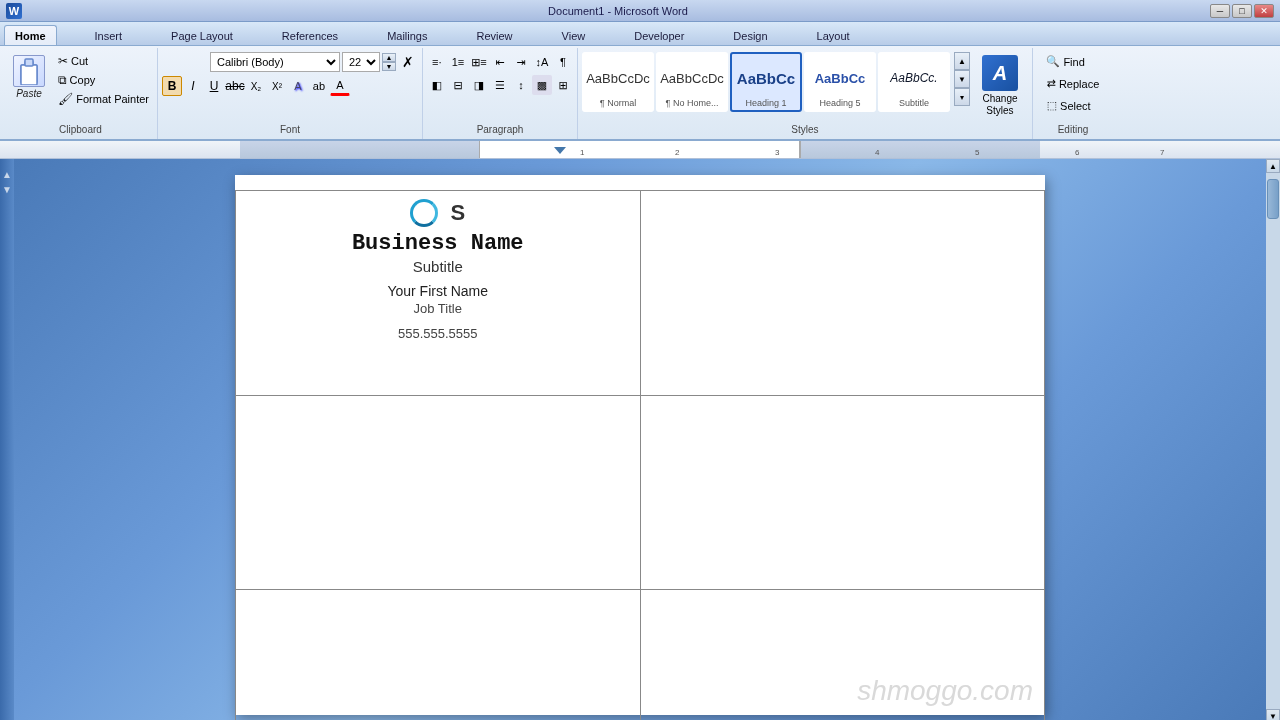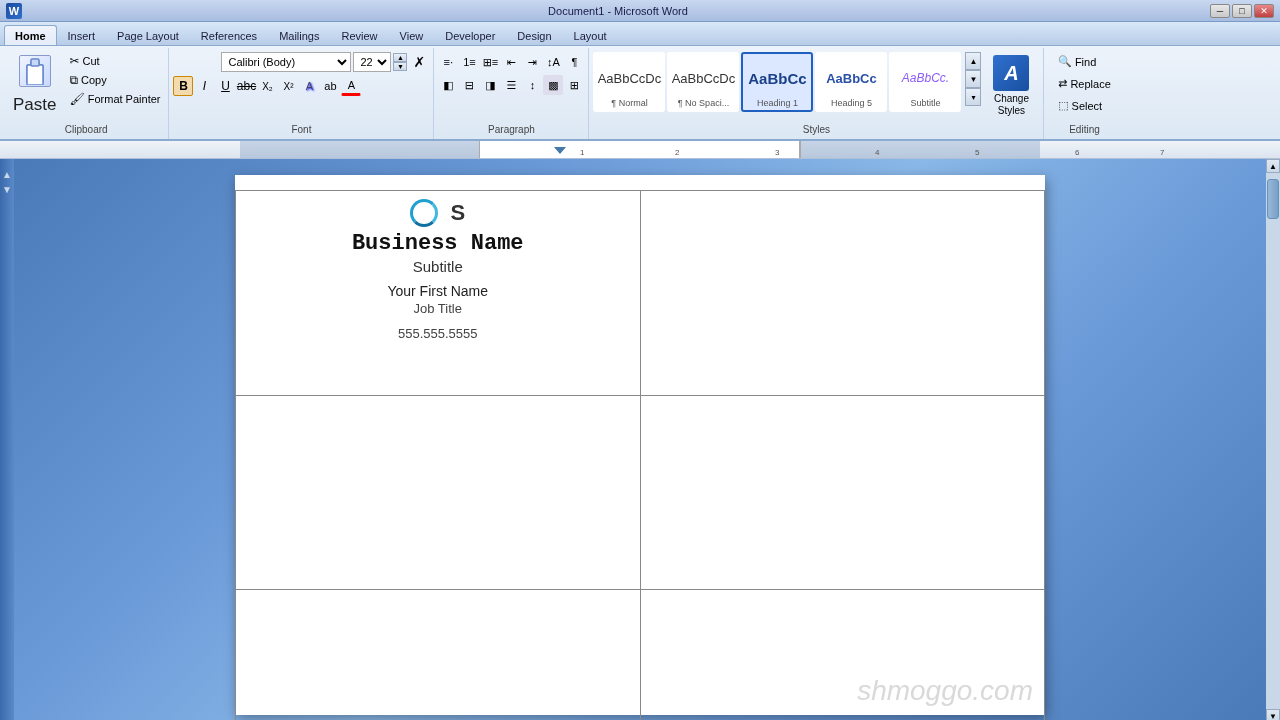--- a/index.html
+++ b/index.html
@@ -20,20 +20,21 @@
     .title-bar-btn { width: 20px; height: 14px; background: linear-gradient(to bottom, #e8e8e8, #c8c8c8); border: 1px solid #888; border-radius: 2px; display: flex; align-items: center; justify-content: center; font-size: 9px; cursor: pointer; }
 
     
     .ribbon-tabs {
       background: linear-gradient(to bottom, #d8e8f8, #b8cce8);
       height: 24px;
       display: flex;
       align-items: flex-end;
       padding: 0 4px;
       border-bottom: 1px solid #8aaad0;
+      gap: 27px;
     }
     .ribbon-tab {
       padding: 3px 10px;
       font-size: 11px;
       color: #1a1a3a;
       cursor: pointer;
       border-radius: 3px 3px 0 0;
       border: 1px solid transparent;
       border-bottom: none;
       height: 20px;
@@ -99,21 +100,21 @@
       width: 32px;
       height: 32px;
       background: linear-gradient(135deg, #f0f4ff, #c8d8ff);
       border: 1px solid #8899cc;
       border-radius: 2px;
       display: flex;
       align-items: center;
       justify-content: center;
       font-size: 18px;
     }
-    .paste-label { font-size: 17px; color: #222; margin-top: 8px; }
+    .paste-label { font-size: 10px; color: #222; margin-top: 1px; font-style: italic; }
     .small-btns { display: flex; flex-direction: column; gap: 1px; margin-left: 2px; }
     .small-ribbon-btn {
       display: flex;
       align-items: center;
       gap: 3px;
       padding: 1px 3px;
       font-size: 11px;
       cursor: pointer;
       border: 1px solid transparent;
       border-radius: 2px;
@@ -377,21 +378,21 @@
       font-style: italic;
       pointer-events: none;
     }
 
     
     .preview-normal { font-size: 13px; color: #333; }
     .preview-no-spacing { font-size: 13px; color: #333; line-height: 1; }
     .preview-h1 { font-size: 15px; font-weight: bold; color: #1a4088; }
     .preview-h2 { font-size: 13px; font-weight: bold; color: #2a50a8; }
     .preview-title { font-size: 16px; color: #1a1a5a; font-weight: bold; }
-    .preview-subtitle { font-size: 12px; color: #8b5cf6; font-style: italic; }
+    .preview-subtitle { font-size: 12px; color: #0f172a; font-style: italic; }
   </style>
 </head>
 <body>
 
 <div class="title-bar">
   <div class="title-bar-icon" style="width:16px;height:16px;background:linear-gradient(135deg,#1a4a9a,#3070d0);border-radius:2px;display:flex;align-items:center;justify-content:center;color:white;font-weight:bold;font-size:11px;">W</div>
   <span class="title-bar-text">Document1 - Microsoft Word</span>
   <div class="title-bar-controls">
     <div class="title-bar-btn">─</div>
     <div class="title-bar-btn">□</div>
@@ -509,21 +510,21 @@
         <div class="style-item">
           <div class="style-preview">
             <span class="preview-normal">AaBbCcDc</span>
           </div>
           <div class="style-label">¶ Normal</div>
         </div>
         <div class="style-item">
           <div class="style-preview">
             <span class="preview-no-spacing">AaBbCcDc</span>
           </div>
-          <div class="style-label">¶ No Spaci...</div>
+          <div class="style-label">¶ No Home...</div>
         </div>
         <div class="style-item selected">
           <div class="style-preview">
             <span class="preview-h1">AaBbCc</span>
           </div>
           <div class="style-label">Heading 1</div>
         </div>
         <div class="style-item">
           <div class="style-preview">
             <span class="preview-h2">AaBbCc</span>

